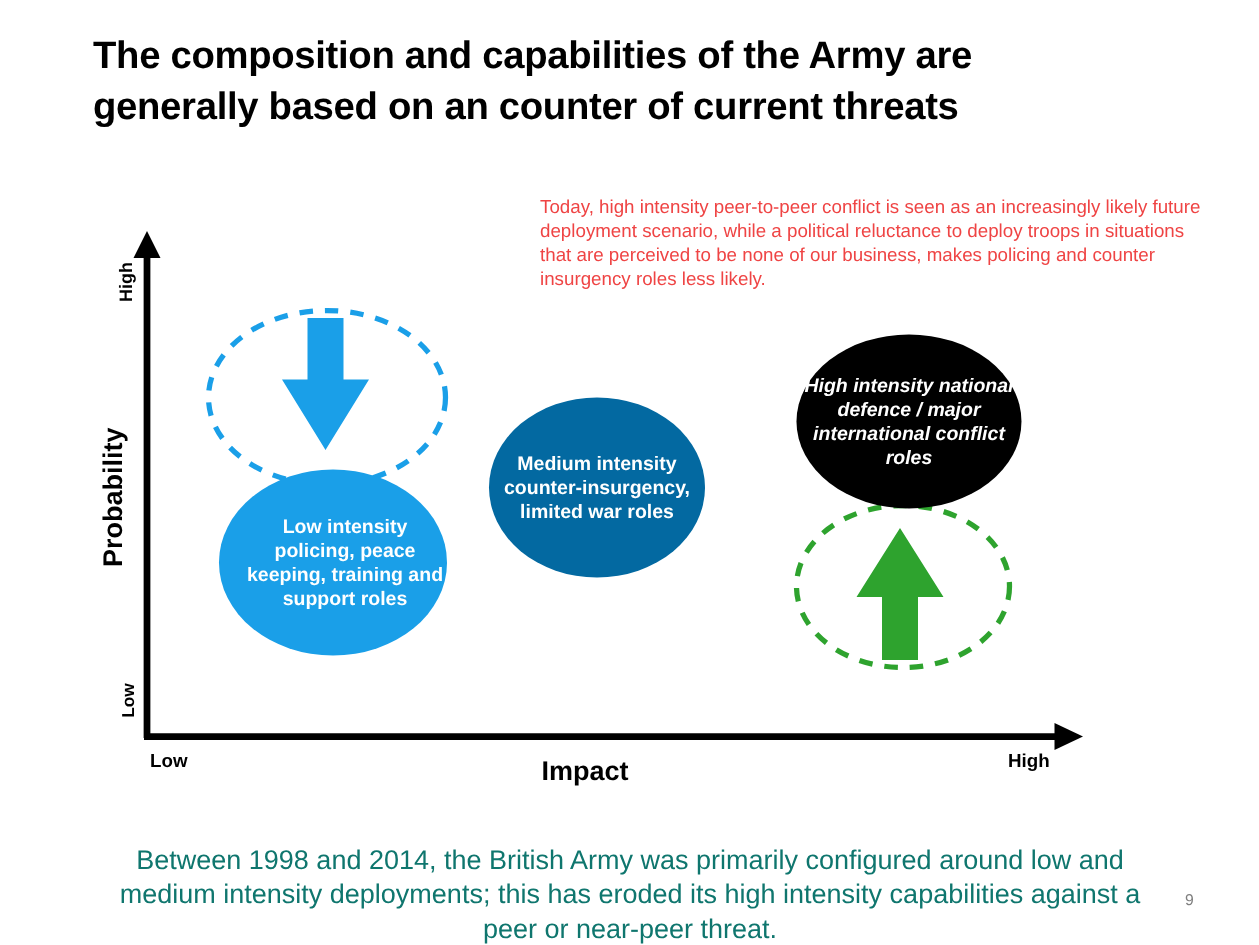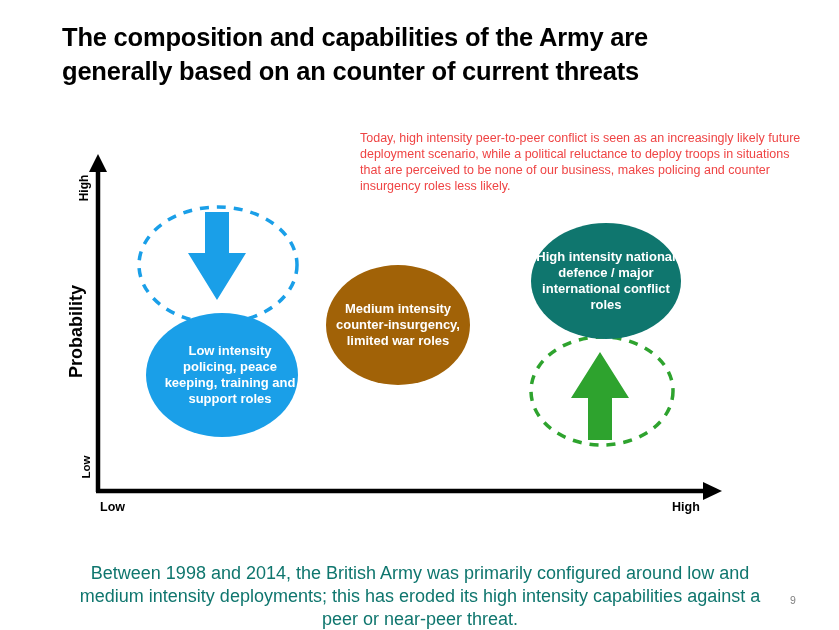--- a/index.html
+++ b/index.html
@@ -112,29 +112,30 @@
     <ellipse cx="602" cy="391" rx="71" ry="54" fill="none" stroke-width="3.5" stroke-dasharray="9 8" style="stroke: rgb(46, 163, 46);"></ellipse>
 
     <polygon points="205,212 229,212 229,253 246,253 217,300 188,253 205,253" style="fill: rgb(26, 159, 232);"></polygon>
     <polygon points="600,352 629,398 612,398 612,440 588,440 588,398 571,398" style="fill: rgb(46, 163, 46);"></polygon>
   </svg>
 
   <div class="axis-label rot y-high">High</div>
   <div class="axis-label rot y-probability">Probability</div>
   <div class="axis-label rot y-low">Low</div>
   <div class="axis-label x-low">Low</div>
+  <div class="axis-label x-impact">Impact</div>
   <div class="axis-label x-high">High</div>
 
   <div class="bubble bubble-low" style="background: rgb(26, 159, 232);">
     <div class="bubble-label">Low intensity policing, peace keeping, training and support roles</div>
   </div>
-  <div class="bubble bubble-medium" style="background: #a16207;">
+  <div class="bubble bubble-medium" style="background: #0369a1;">
     <div class="bubble-label">Medium intensity counter-insurgency, limited war roles</div>
   </div>
-  <div class="bubble bubble-high" style="background: #0f766e;">
+  <div class="bubble bubble-high" style="background: #000000; font-style: italic;">
     <div class="bubble-label">High intensity national defence / major international conflict roles</div>
   </div>
 
   <div class="caption">Between 1998 and 2014, the British Army was primarily configured around low and medium intensity deployments; this has eroded its high intensity capabilities against a peer or near-peer threat.</div>
 
   <div class="page-number">9</div>
 
 </div>
 
 </body></html>

